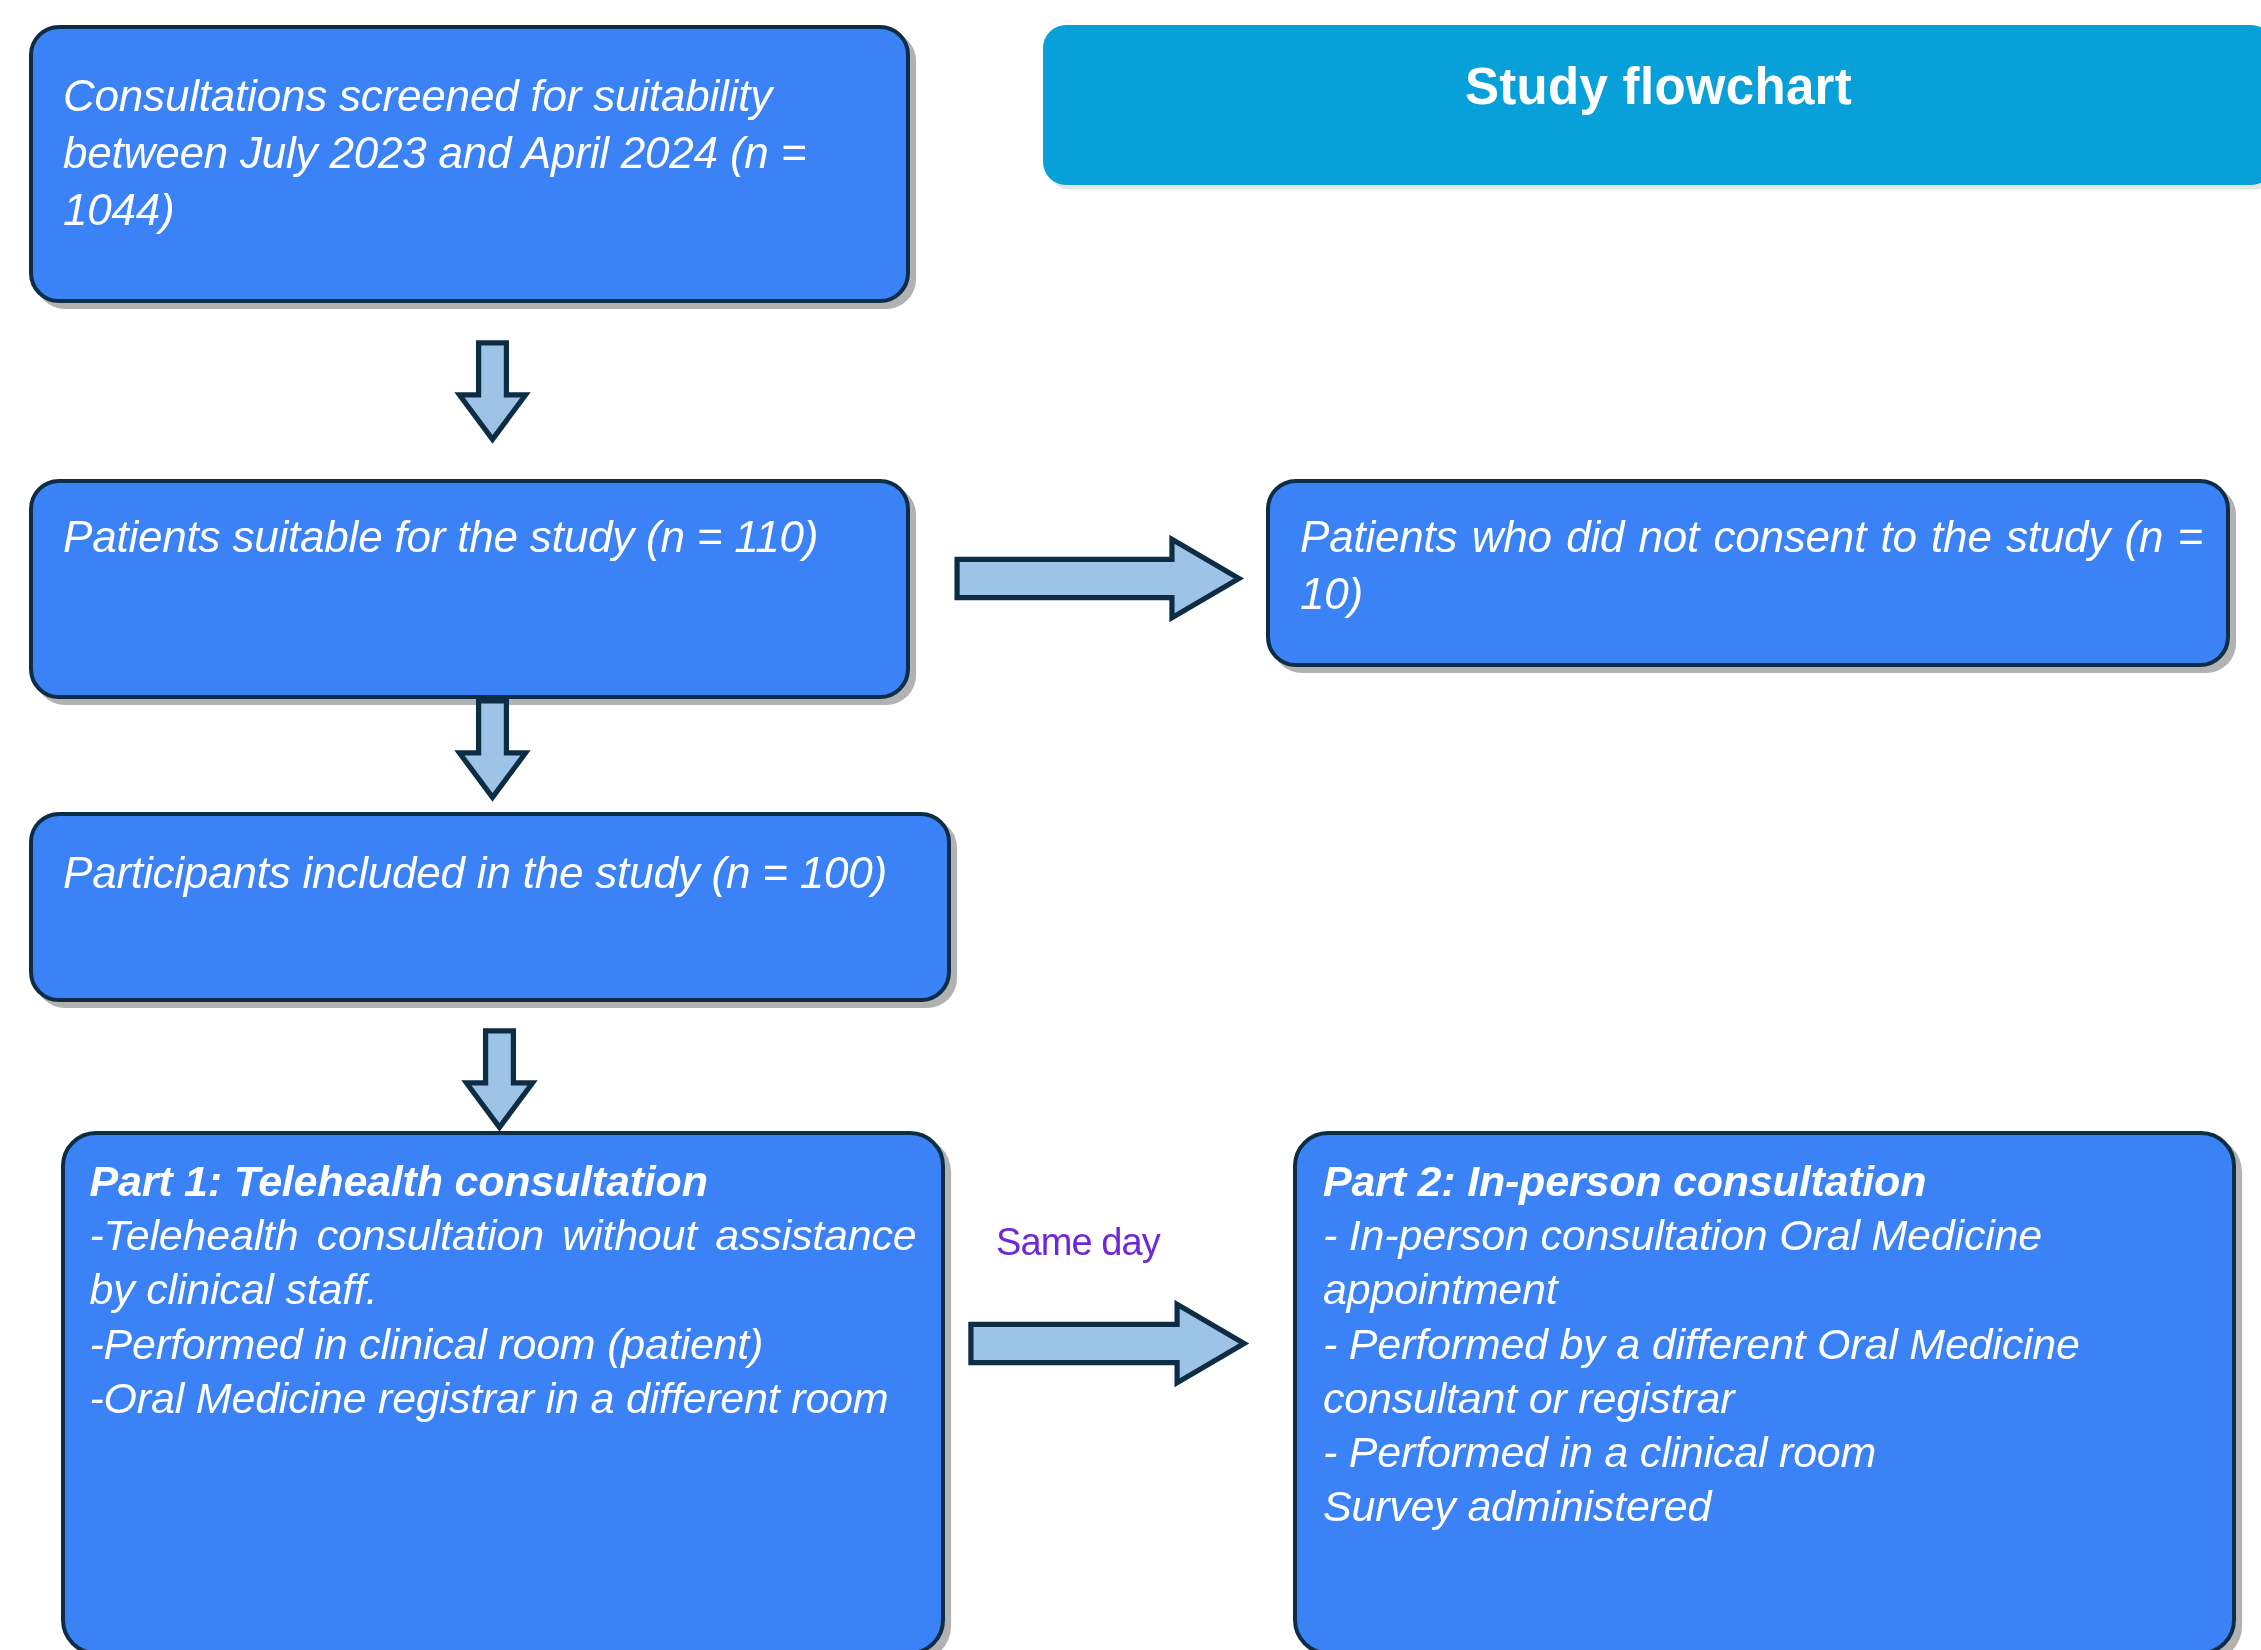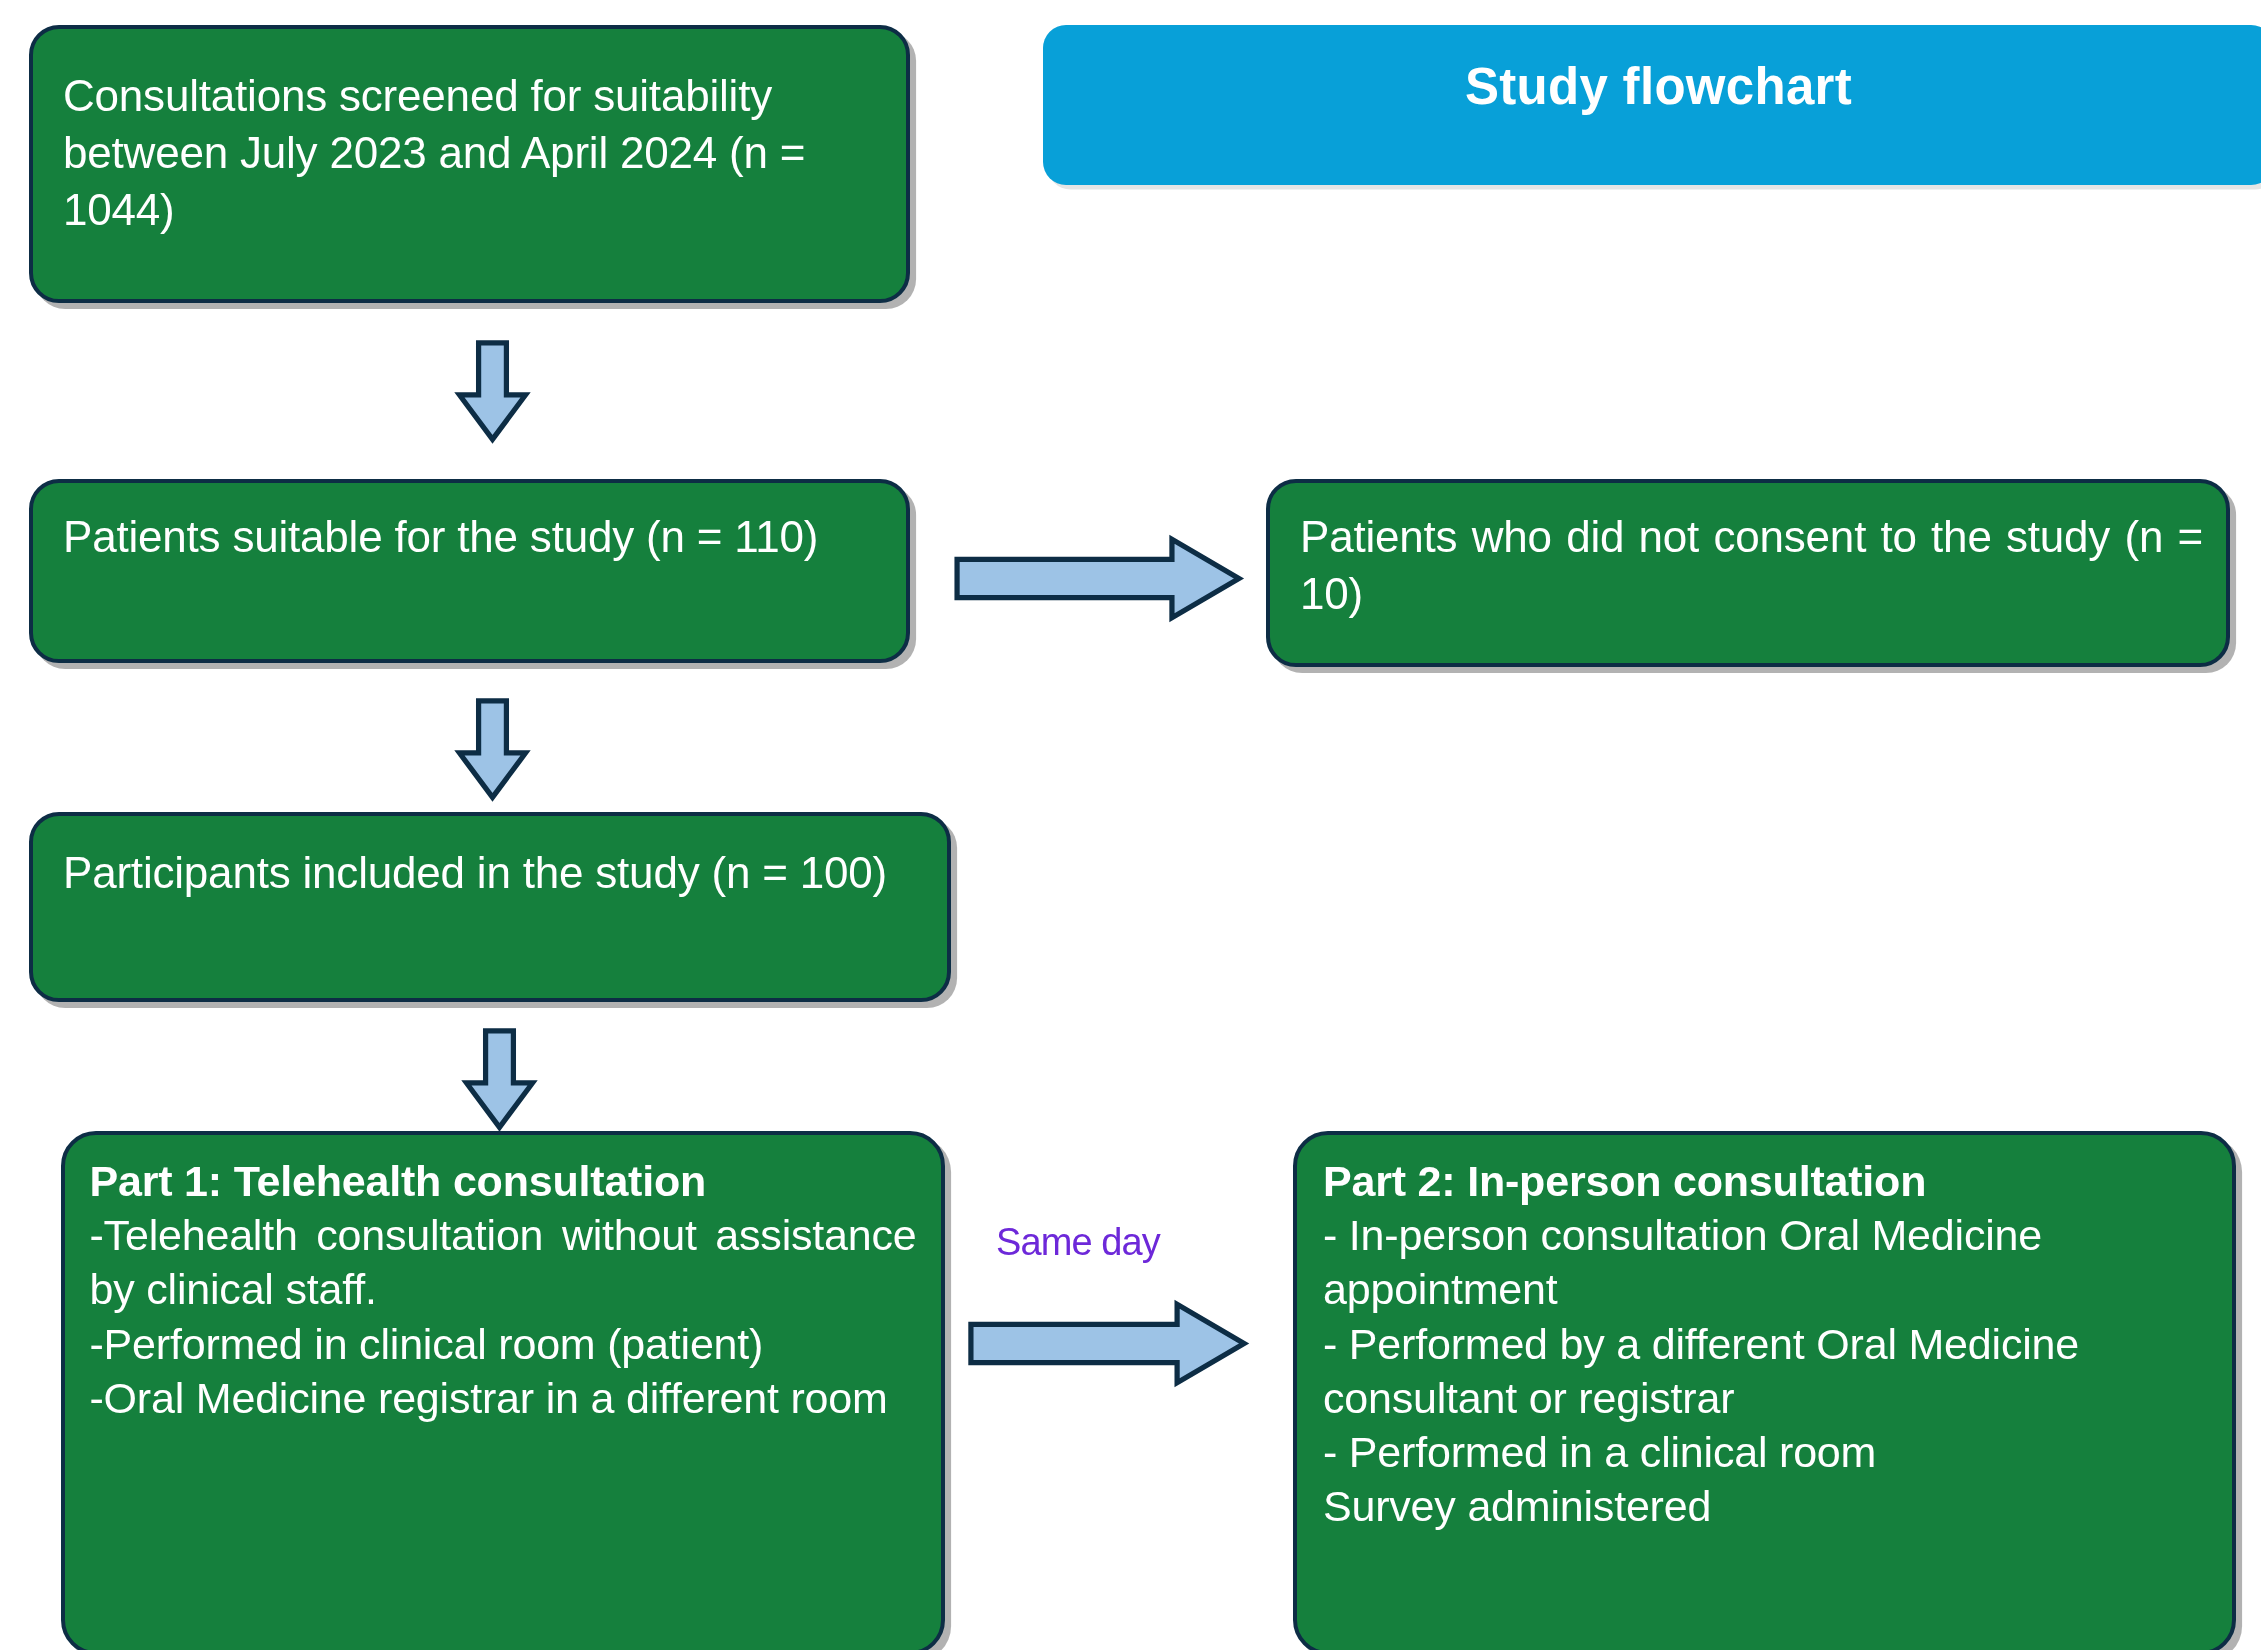--- a/index.html
+++ b/index.html
@@ -2,26 +2,27 @@
 <html style="font-size:14px"><head>
 <meta charset="utf-8">
 <style>
   html,body{margin:0;padding:0;background:#ffffff;}
   body{width:2261px;height:1651px;position:relative;overflow:hidden;
        font-family:"Liberation Sans","DejaVu Sans",sans-serif;}
   .canvas{position:absolute;inset:0;}
 
   .node{
     position:absolute;
-    background:#15803d;
+    background:#3b82f6;
     border:4.4px solid #0d2d45;
     border-radius:30px;
     box-sizing:border-box;
     color:#ffffff;
     box-shadow:6.1px 6.1px 0 rgba(0,0,0,0.30);
+    font-style:italic;
   }
   .node .txt{
     position:absolute;
     left:30px; right:23px;
     font-size:44px;
     line-height:1.30;
     letter-spacing:-0.2px;
     white-space:pre-wrap;
   }
 
@@ -34,21 +35,21 @@
     background:#08A0D8;border-radius:23px;box-sizing:border-box;
     display:flex;align-items:center;justify-content:center;
     box-shadow:4.4px 4.4px 0 rgba(0,0,0,0.10);
     margin-left:40px;
   }
   #banner-title .ttl{
     color:#ffffff;font-size:51px;font-weight:bold;letter-spacing:0.3px;
     margin-top:-37px;
   }
 
-  #box-suitable{left:29px;top:479px;width:881px;height:184px;}
+  #box-suitable{left:29px;top:479px;width:881px;height:220px;}
   #box-suitable .txt{top:24.5px;}
 
   #box-noconsent{left:1266px;top:479px;width:964px;height:188px;}
   #box-noconsent .txt{top:24.5px;text-align:justify;}
 
   #box-included{left:29px;top:812px;width:922px;height:190px;}
   #box-included .txt{top:28px;}
 
   #box-part1{left:61px;top:1131px;width:884px;height:524px;border-radius:35px;}
   #box-part1 .txt{top:19px;left:24.5px;right:24.5px;font-size:43px;line-height:1.26;text-align:justify;}

